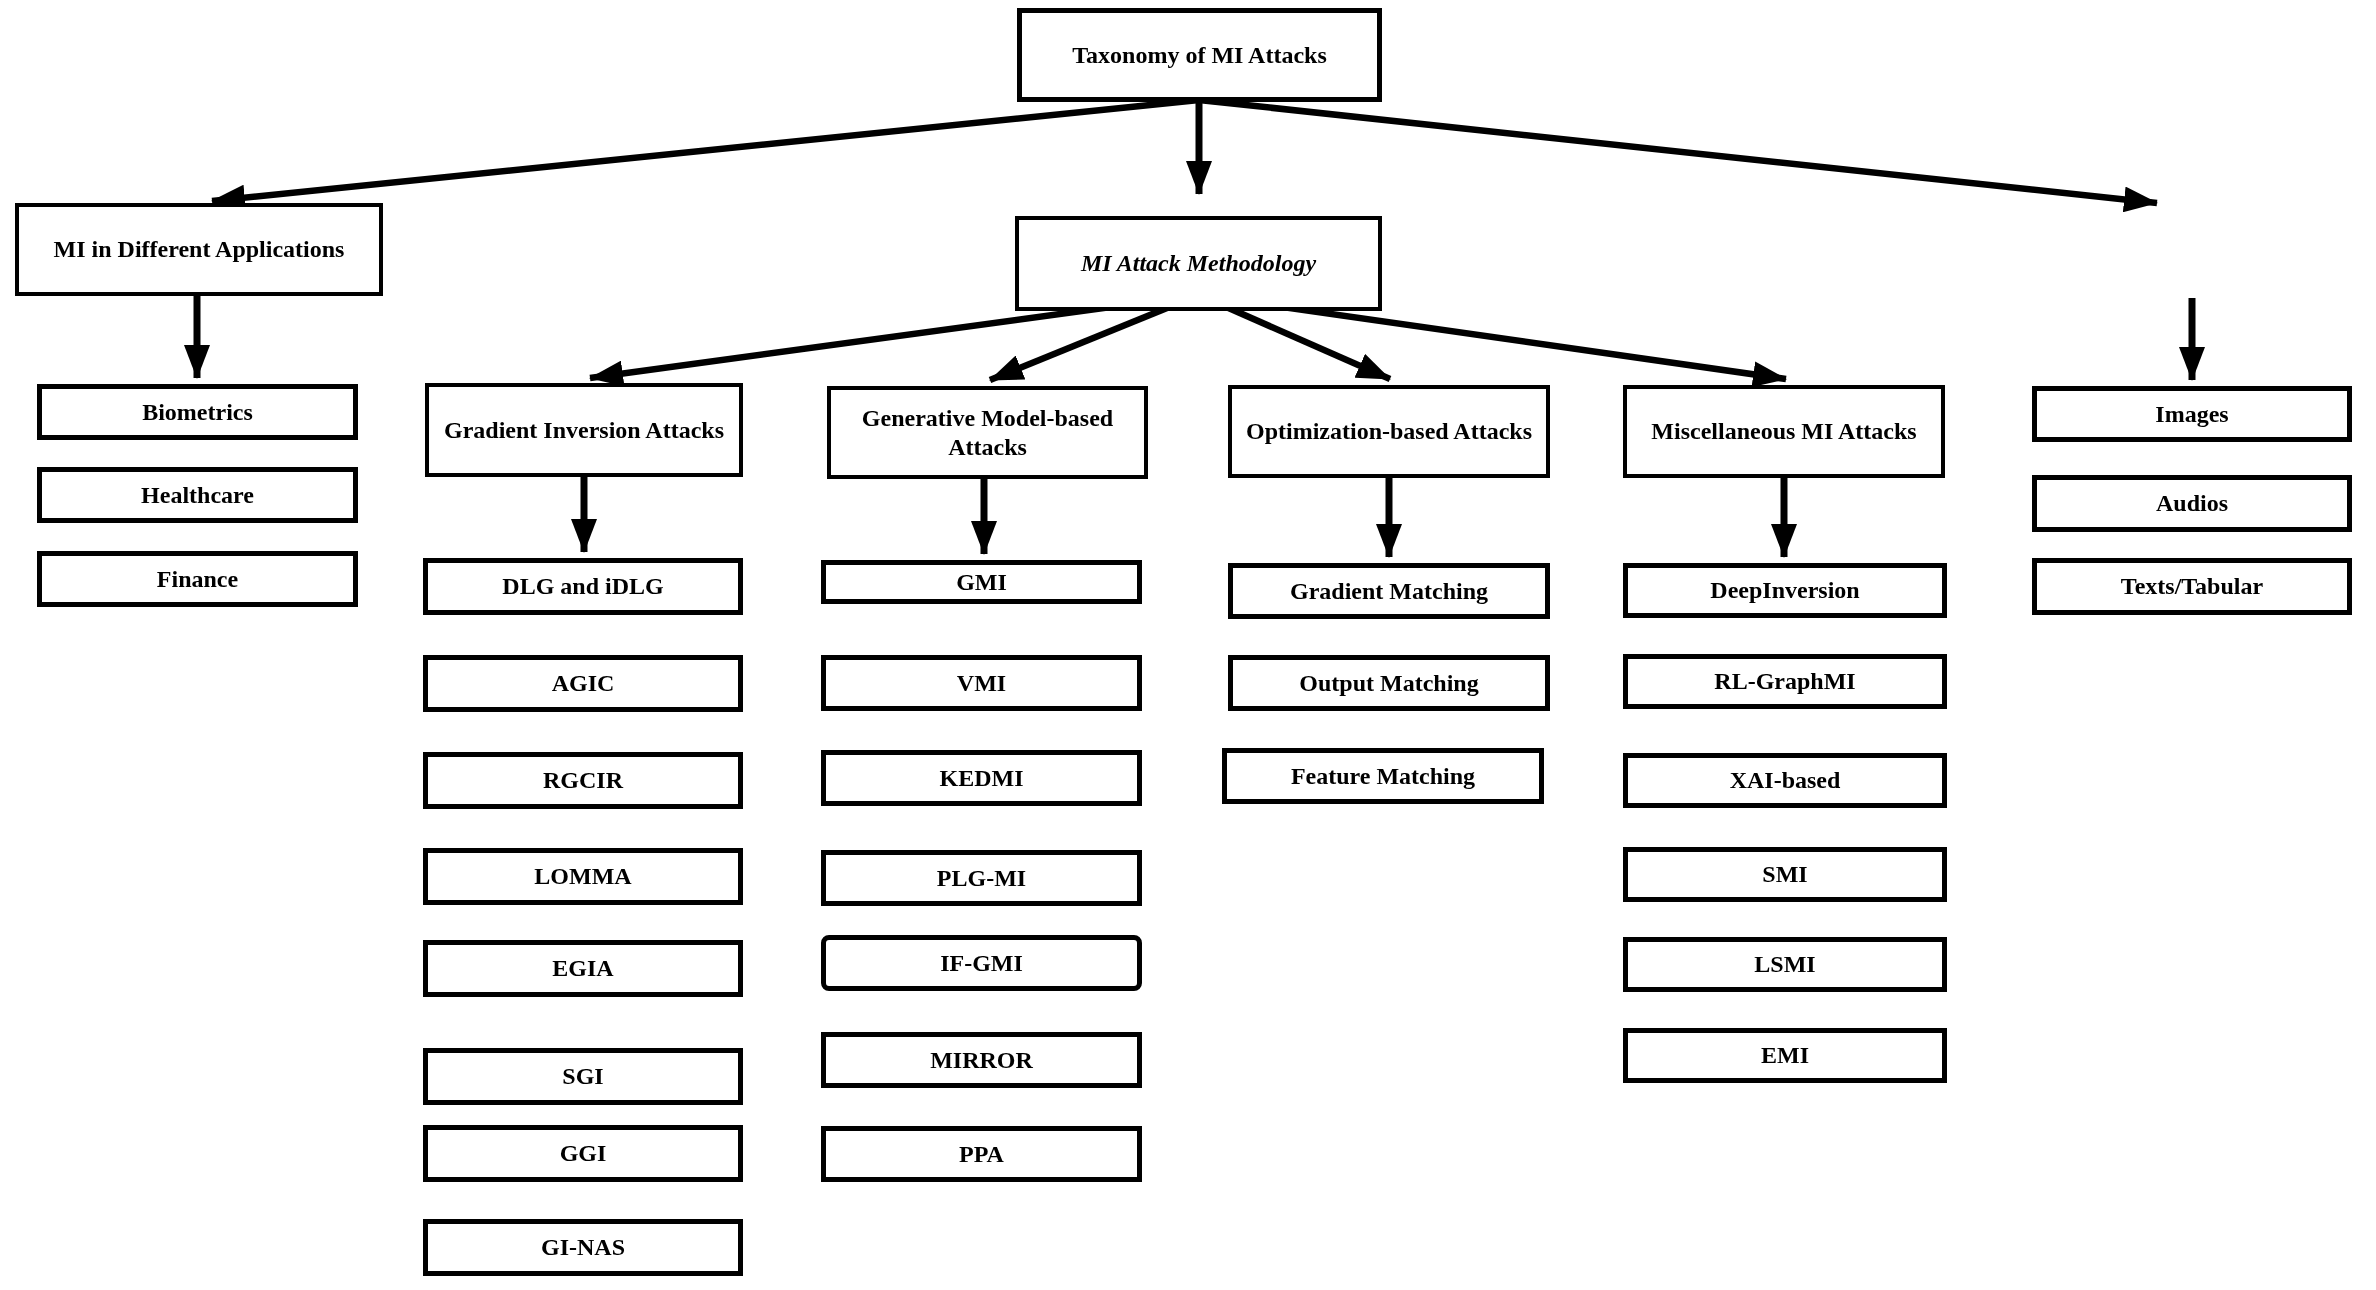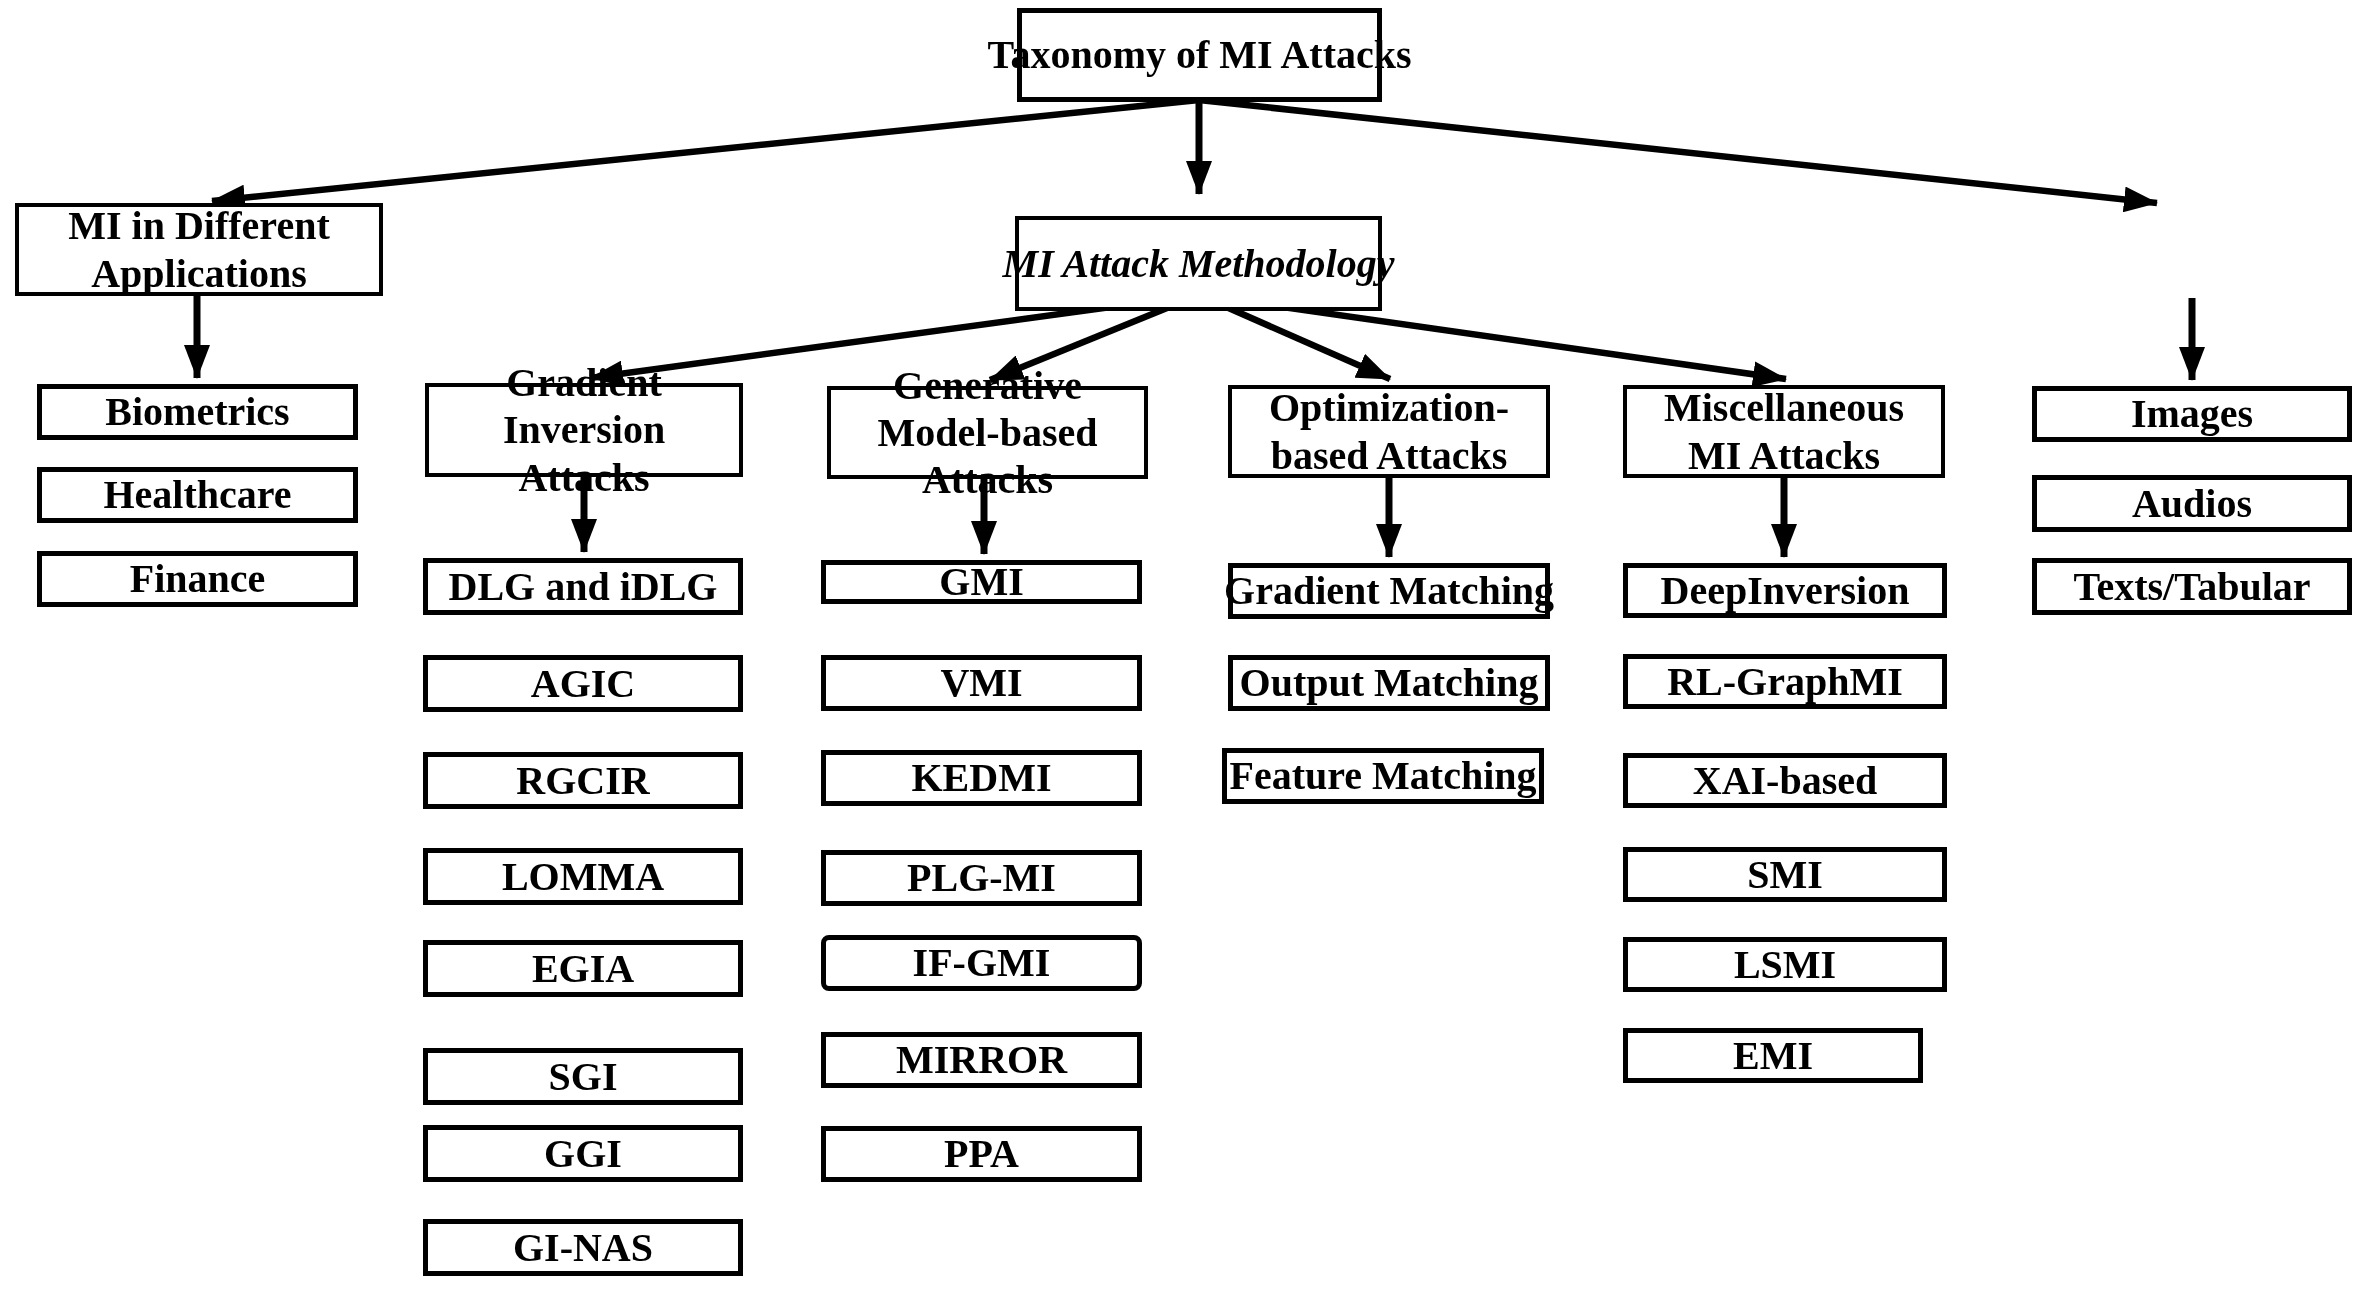--- a/index.html
+++ b/index.html
@@ -25,21 +25,21 @@
   .node {
     position: absolute;
     box-sizing: border-box;
     background: #ffffff;
     border: 4px solid #000000;
     display: flex;
     align-items: center;
     justify-content: center;
     text-align: center;
     font-weight: 700;
-    font-size: 40px;
+    font-size: 24px;
     line-height: 1.18;
     color: #000000;
     z-index: 1;
     padding: 0 8px;
   }
   .leaf {
     border-width: 5px;
     white-space: nowrap;
   }
 </style>
@@ -101,19 +101,19 @@
   <div class="node leaf" style="left:1228px; top:563px; width:322px; height:56px;">Gradient Matching</div>
   <div class="node leaf" style="left:1228px; top:655px; width:322px; height:56px;">Output Matching</div>
   <div class="node leaf" style="left:1222px; top:748px; width:322px; height:56px;">Feature Matching</div>
 
   <div class="node" style="left:1623px; top:385px; width:322px; height:93px;">Miscellaneous MI Attacks</div>
   <div class="node leaf" style="left:1623px; top:563px; width:324px; height:55px;">DeepInversion</div>
   <div class="node leaf" style="left:1623px; top:654px; width:324px; height:55px;">RL-GraphMI</div>
   <div class="node leaf" style="left:1623px; top:753px; width:324px; height:55px;">XAI-based</div>
   <div class="node leaf" style="left:1623px; top:847px; width:324px; height:55px;">SMI</div>
   <div class="node leaf" style="left:1623px; top:937px; width:324px; height:55px;">LSMI</div>
-  <div class="node leaf" style="left:1623px; top:1028px; width:300px; height:55px;text-align:right;">EMI</div>
+  <div class="node leaf" style="left:1623px; top:1028px; width:324px; height:55px;text-align:right;">EMI</div>
 
   <div class="node leaf" style="left:2032px; top:386px; width:320px; height:56px;">Images</div>
   <div class="node leaf" style="left:2032px; top:475px; width:320px; height:57px;">Audios</div>
   <div class="node leaf" style="left:2032px; top:558px; width:320px; height:57px;">Texts/Tabular</div>
 
 </div>
 
 </body></html>

